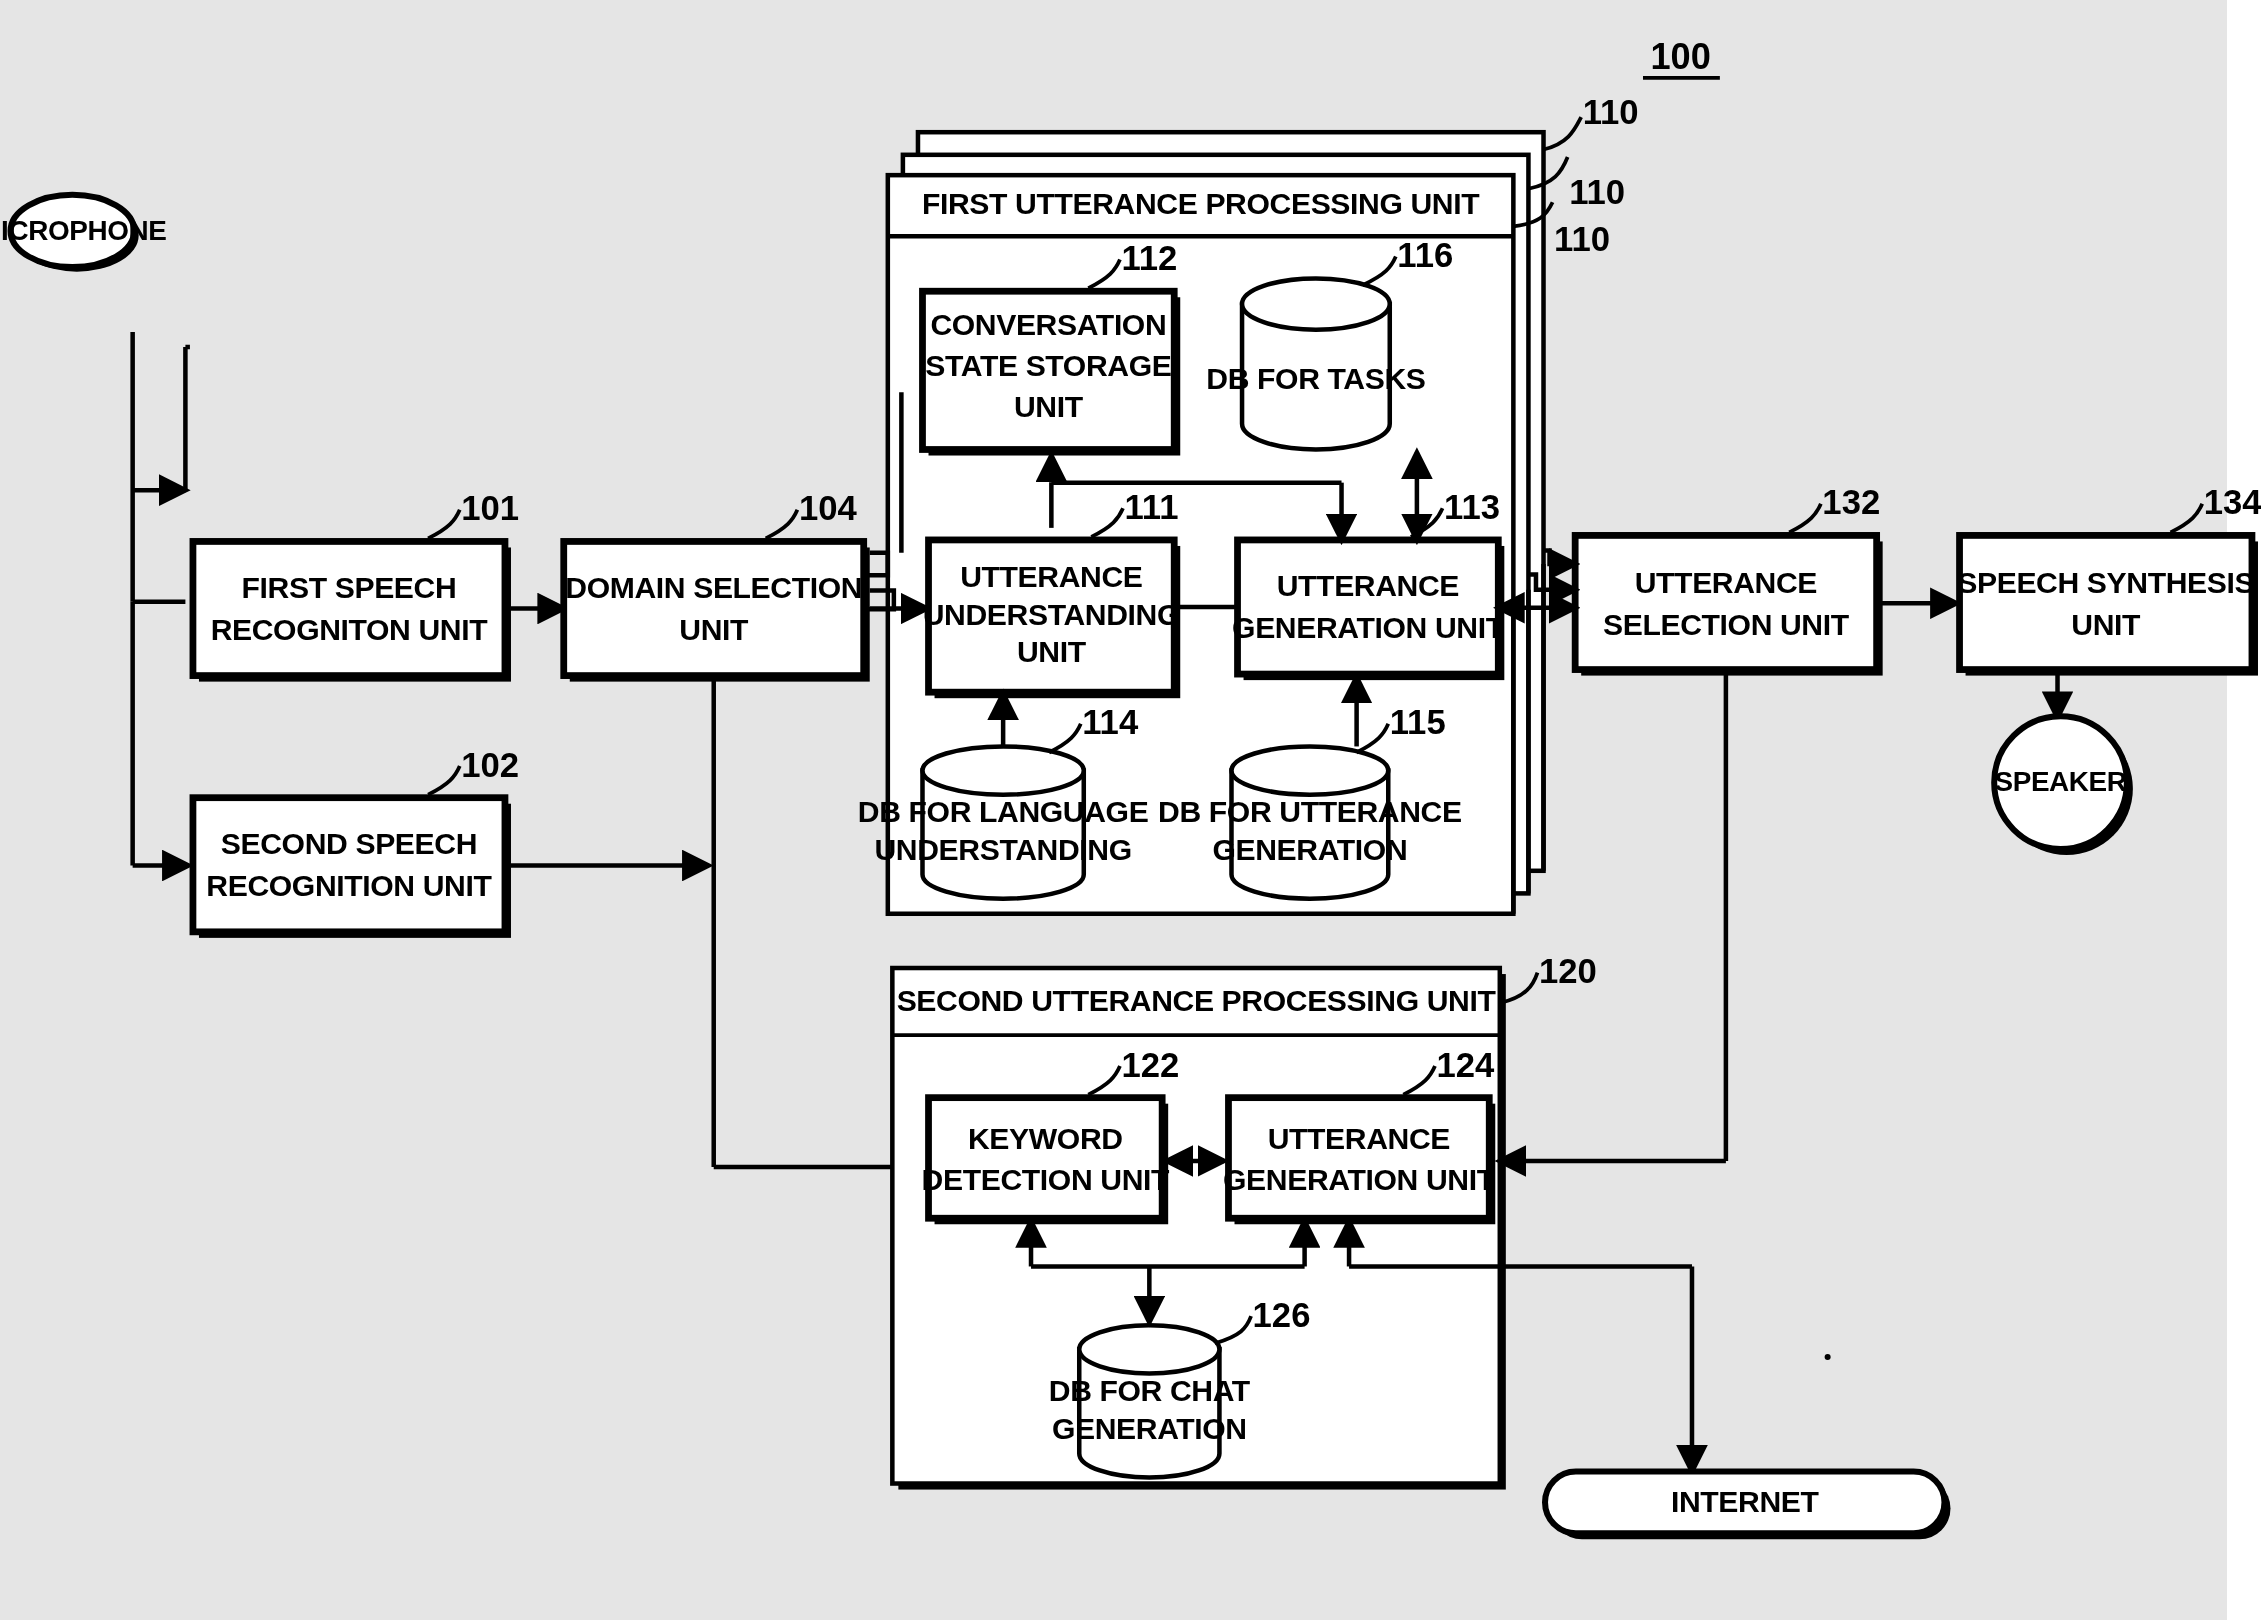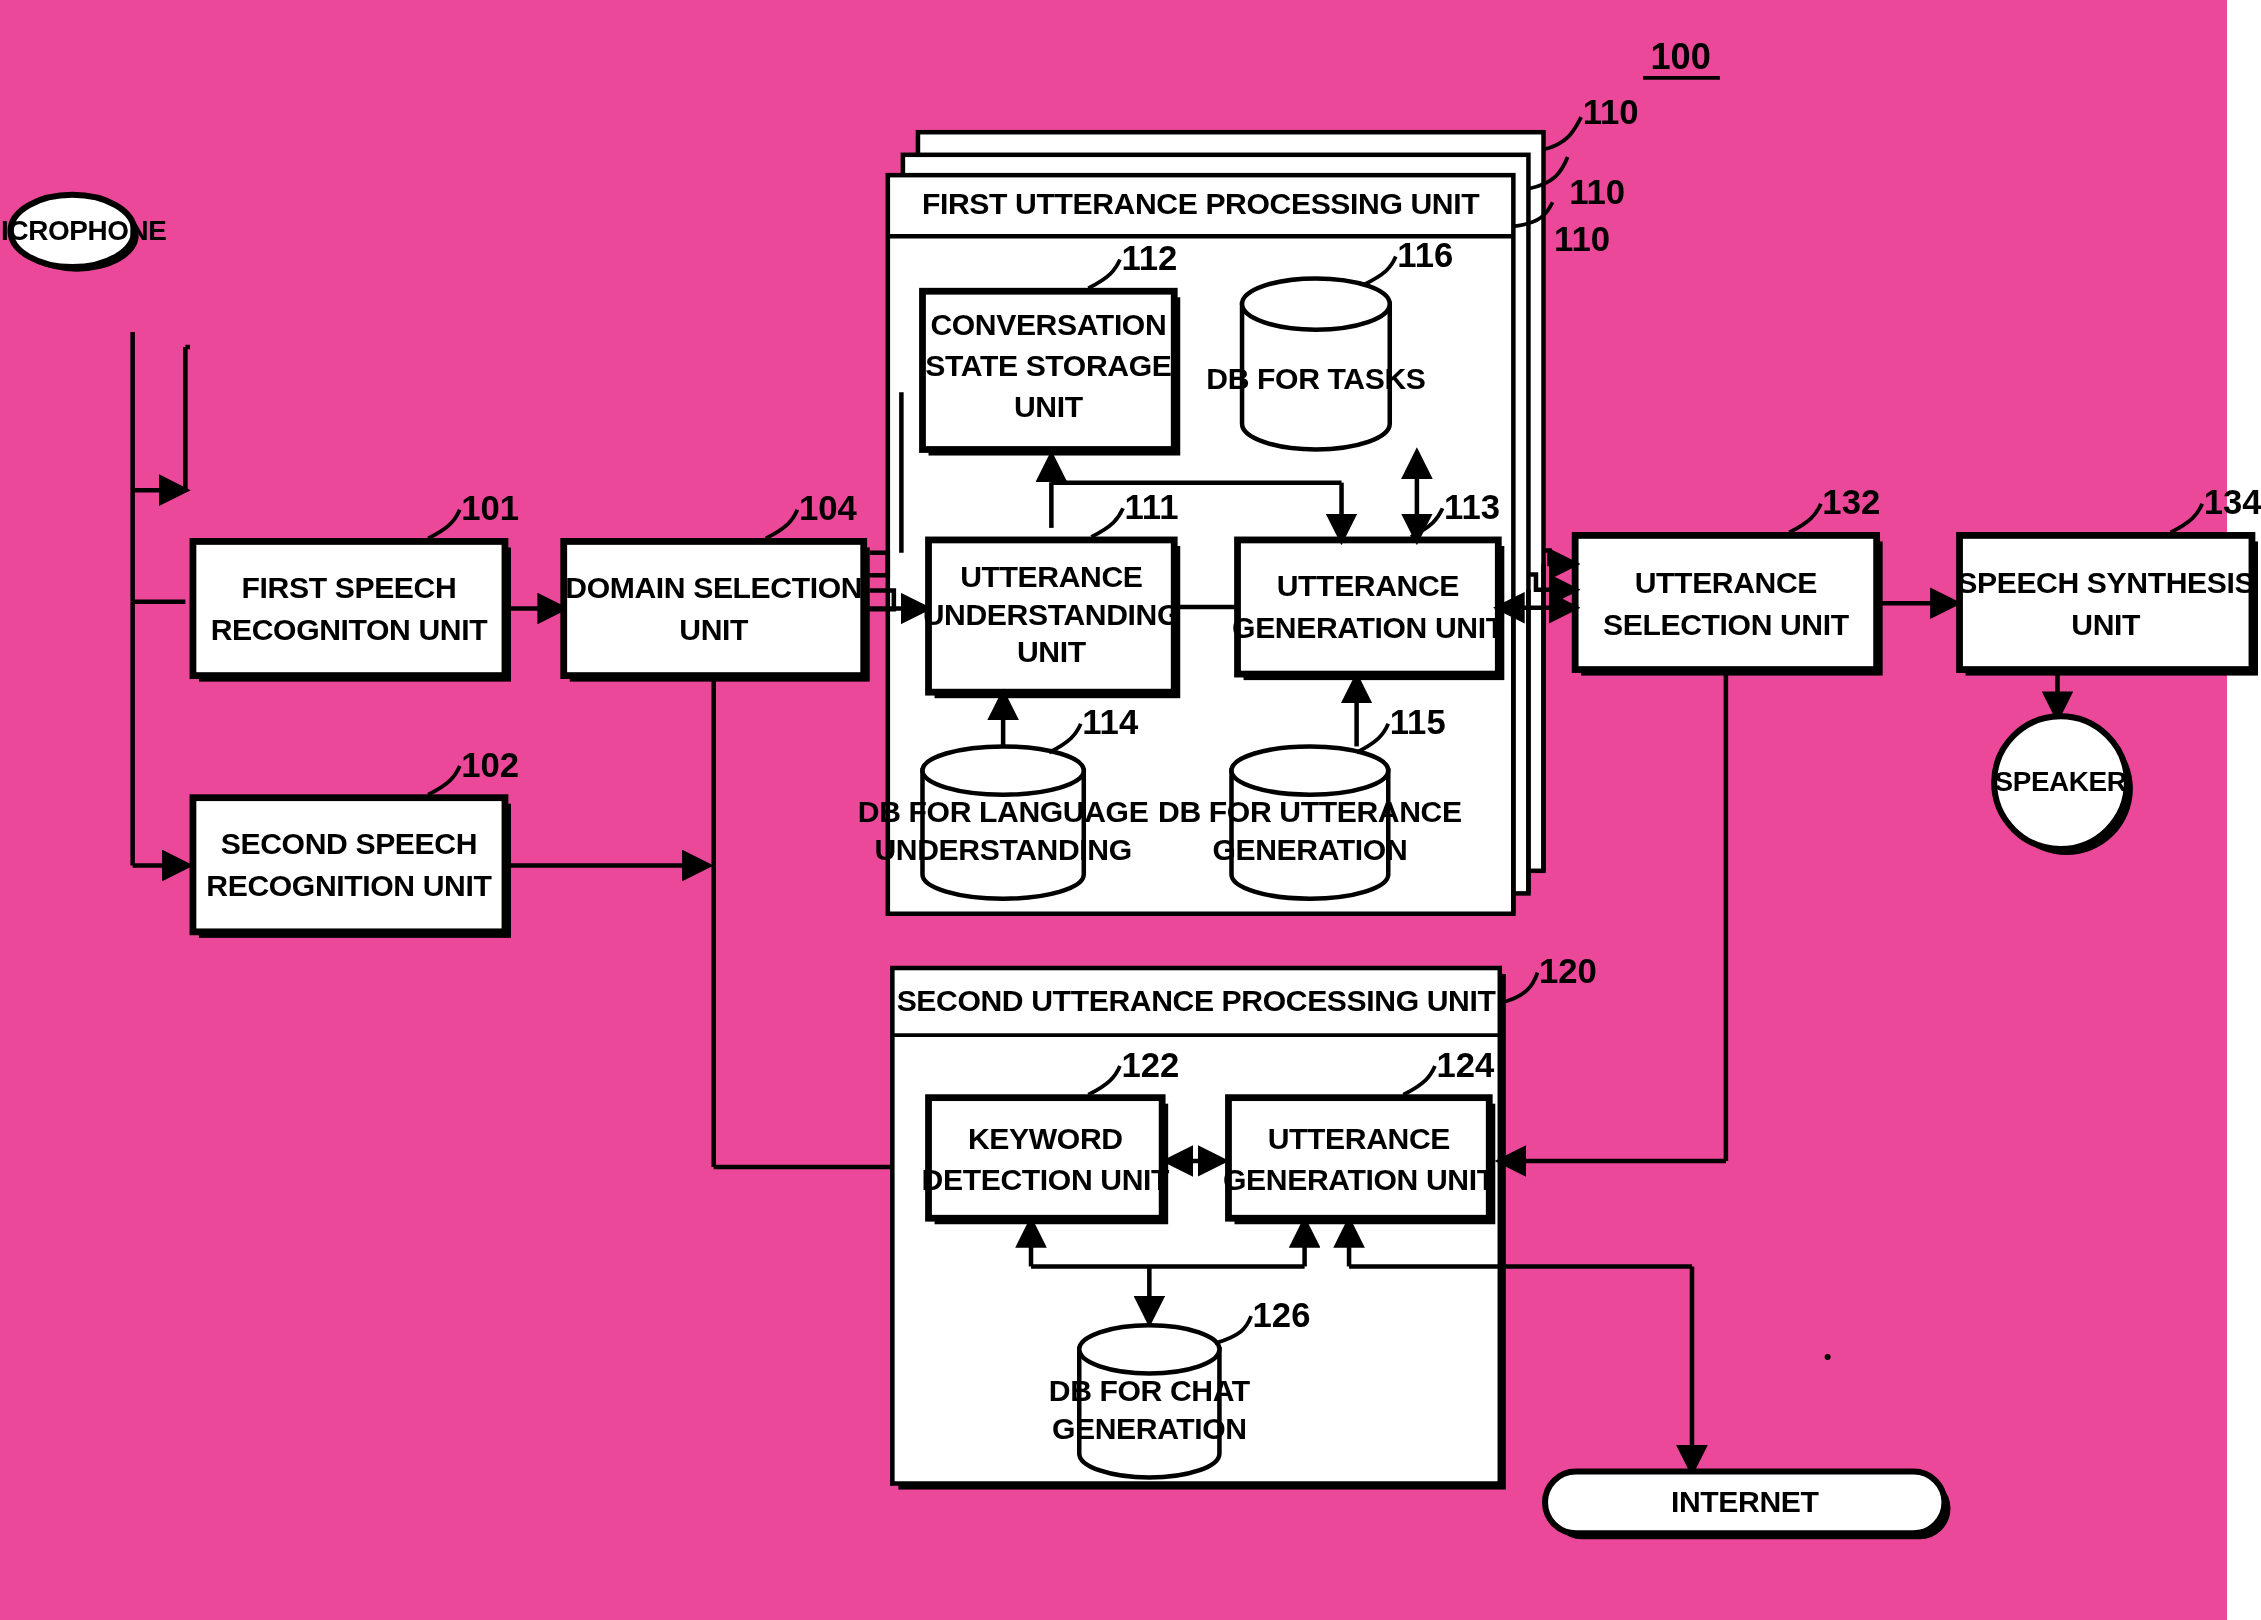--- a/index.html
+++ b/index.html
@@ -11,21 +11,21 @@
   body {
     width: 2261px;
     height: 1621px;
     font-family: "Liberation Sans", sans-serif;
     overflow: hidden;
   }
   #diagram-root {
     position: relative;
     width: 2227px;
     height: 1621px;
-    background: #ec4899;
+    background: #e5e5e5;
   }
   svg#diagram {
     display: block;
     width: 2261px;
     height: 1621px;
   }
   .box-thick {
     fill: #ffffff;
     stroke: #000000;
     stroke-width: 9;

